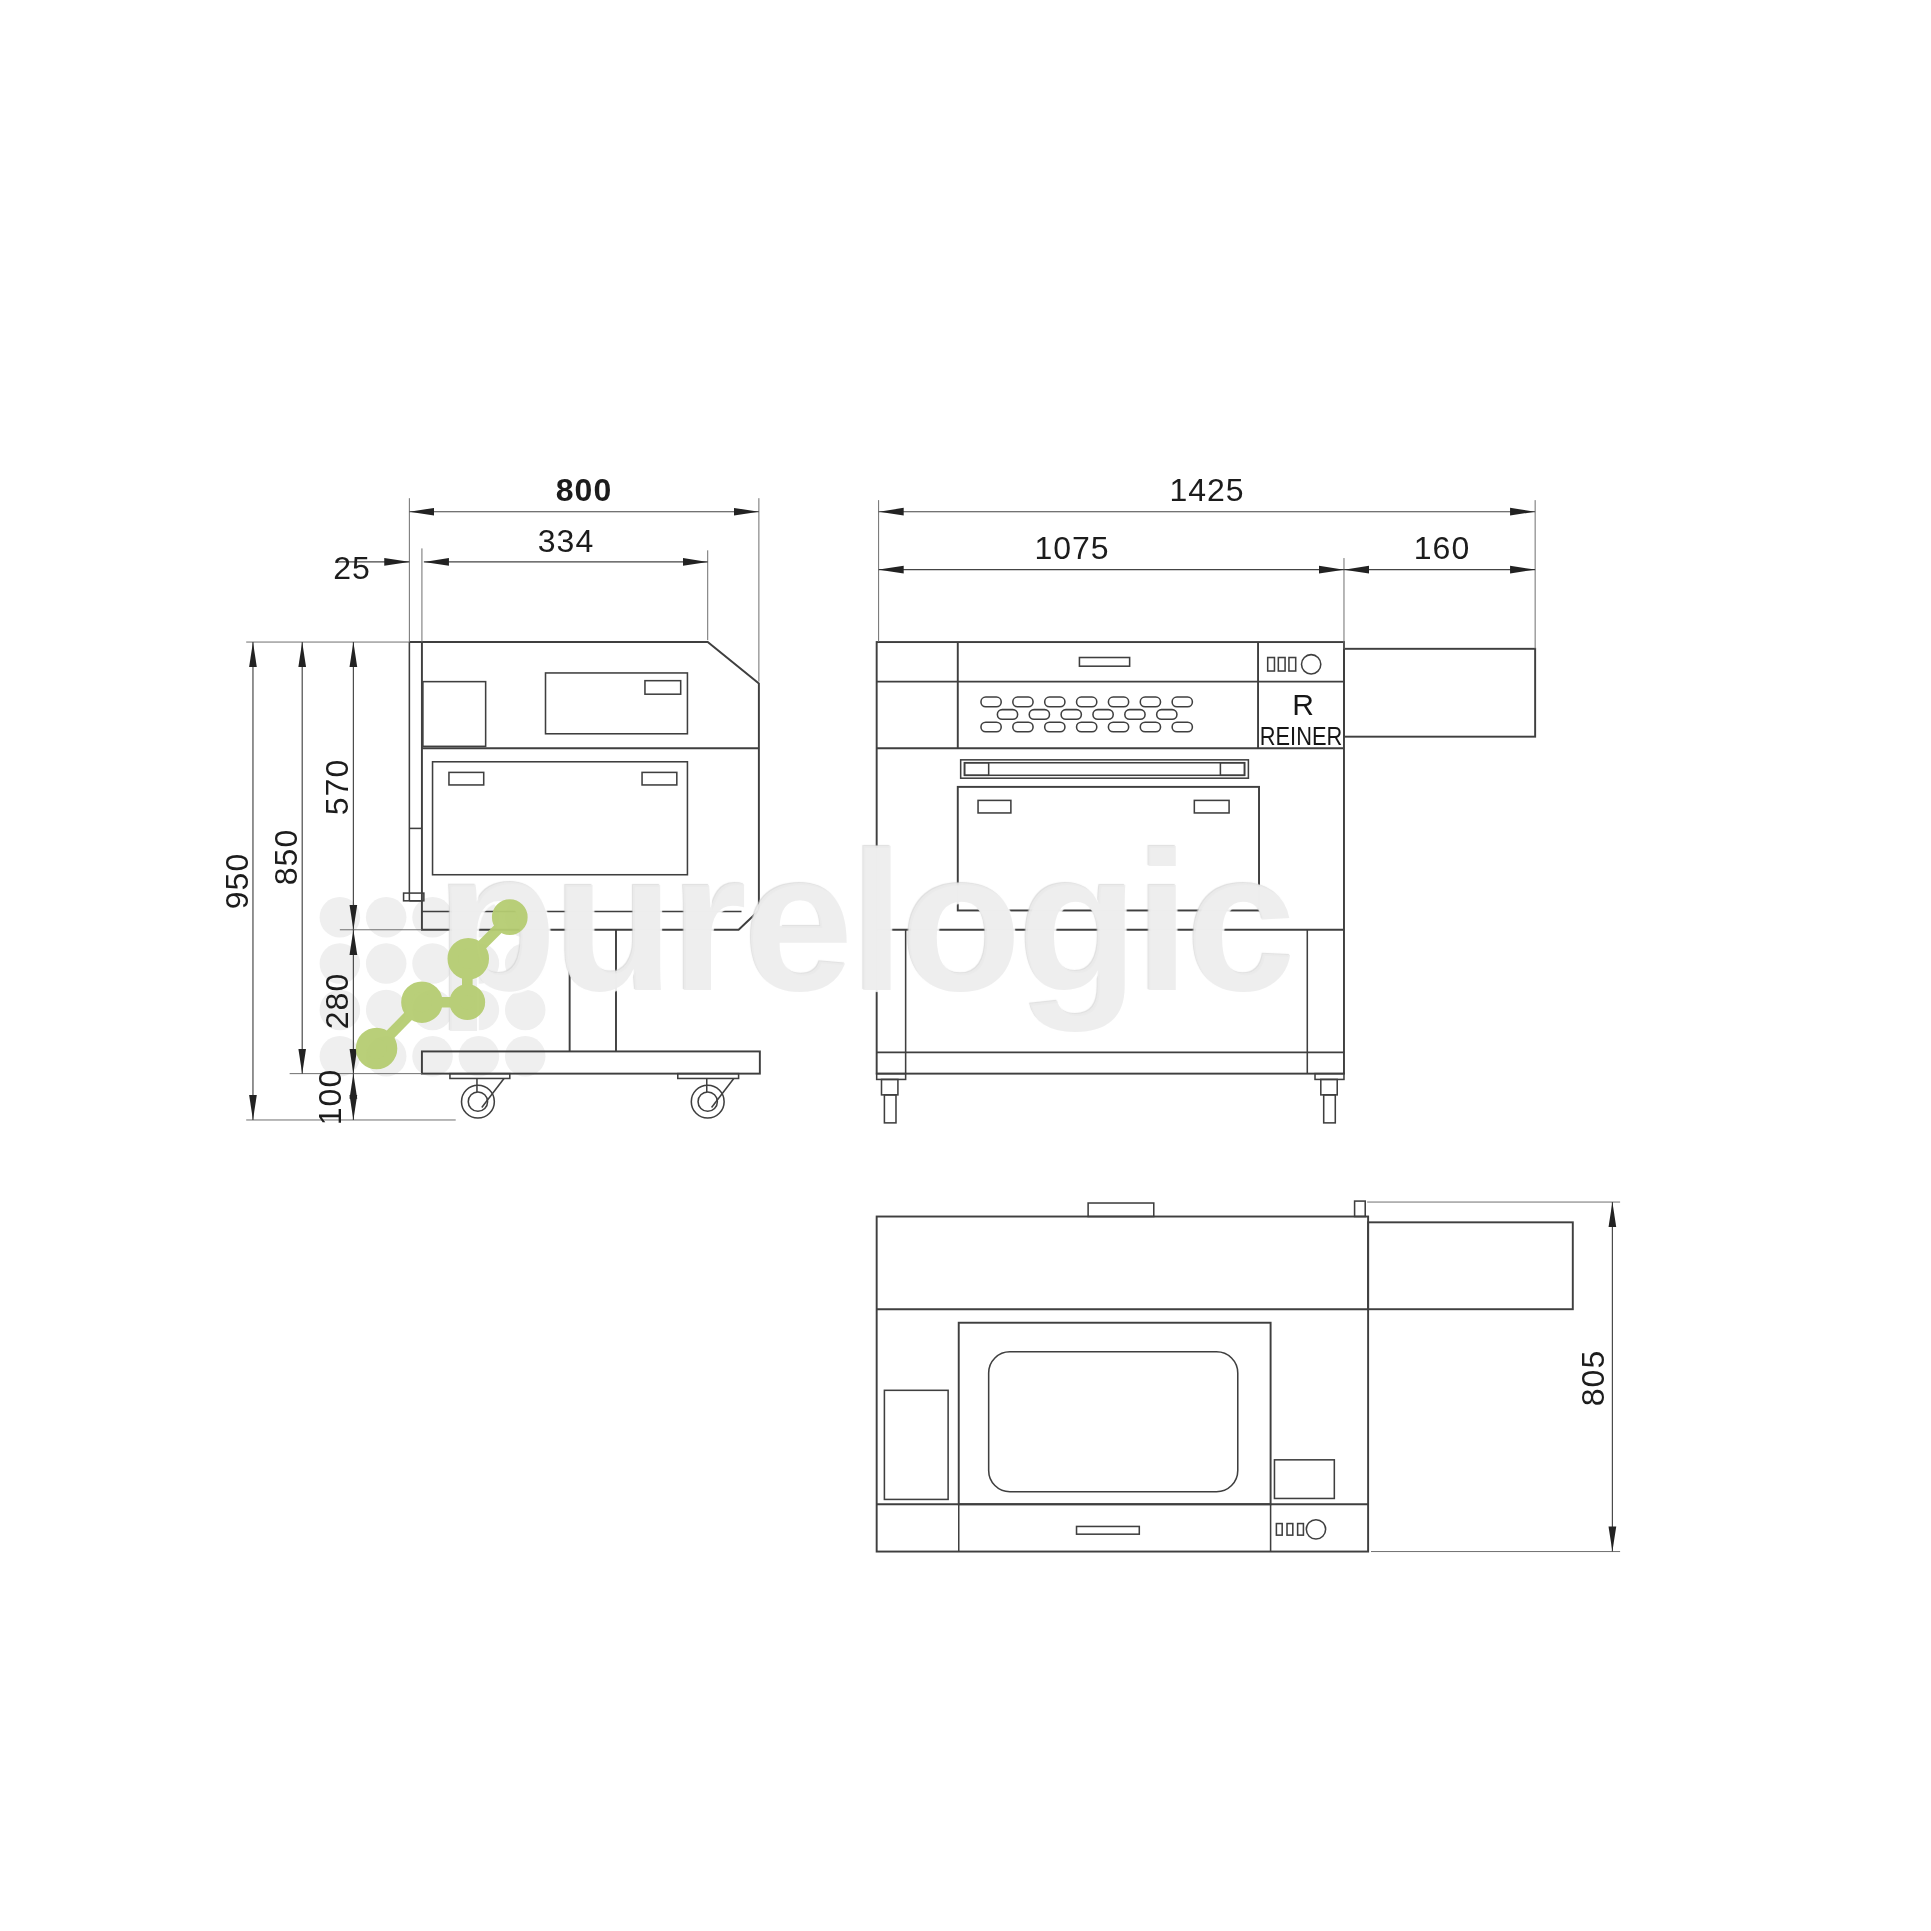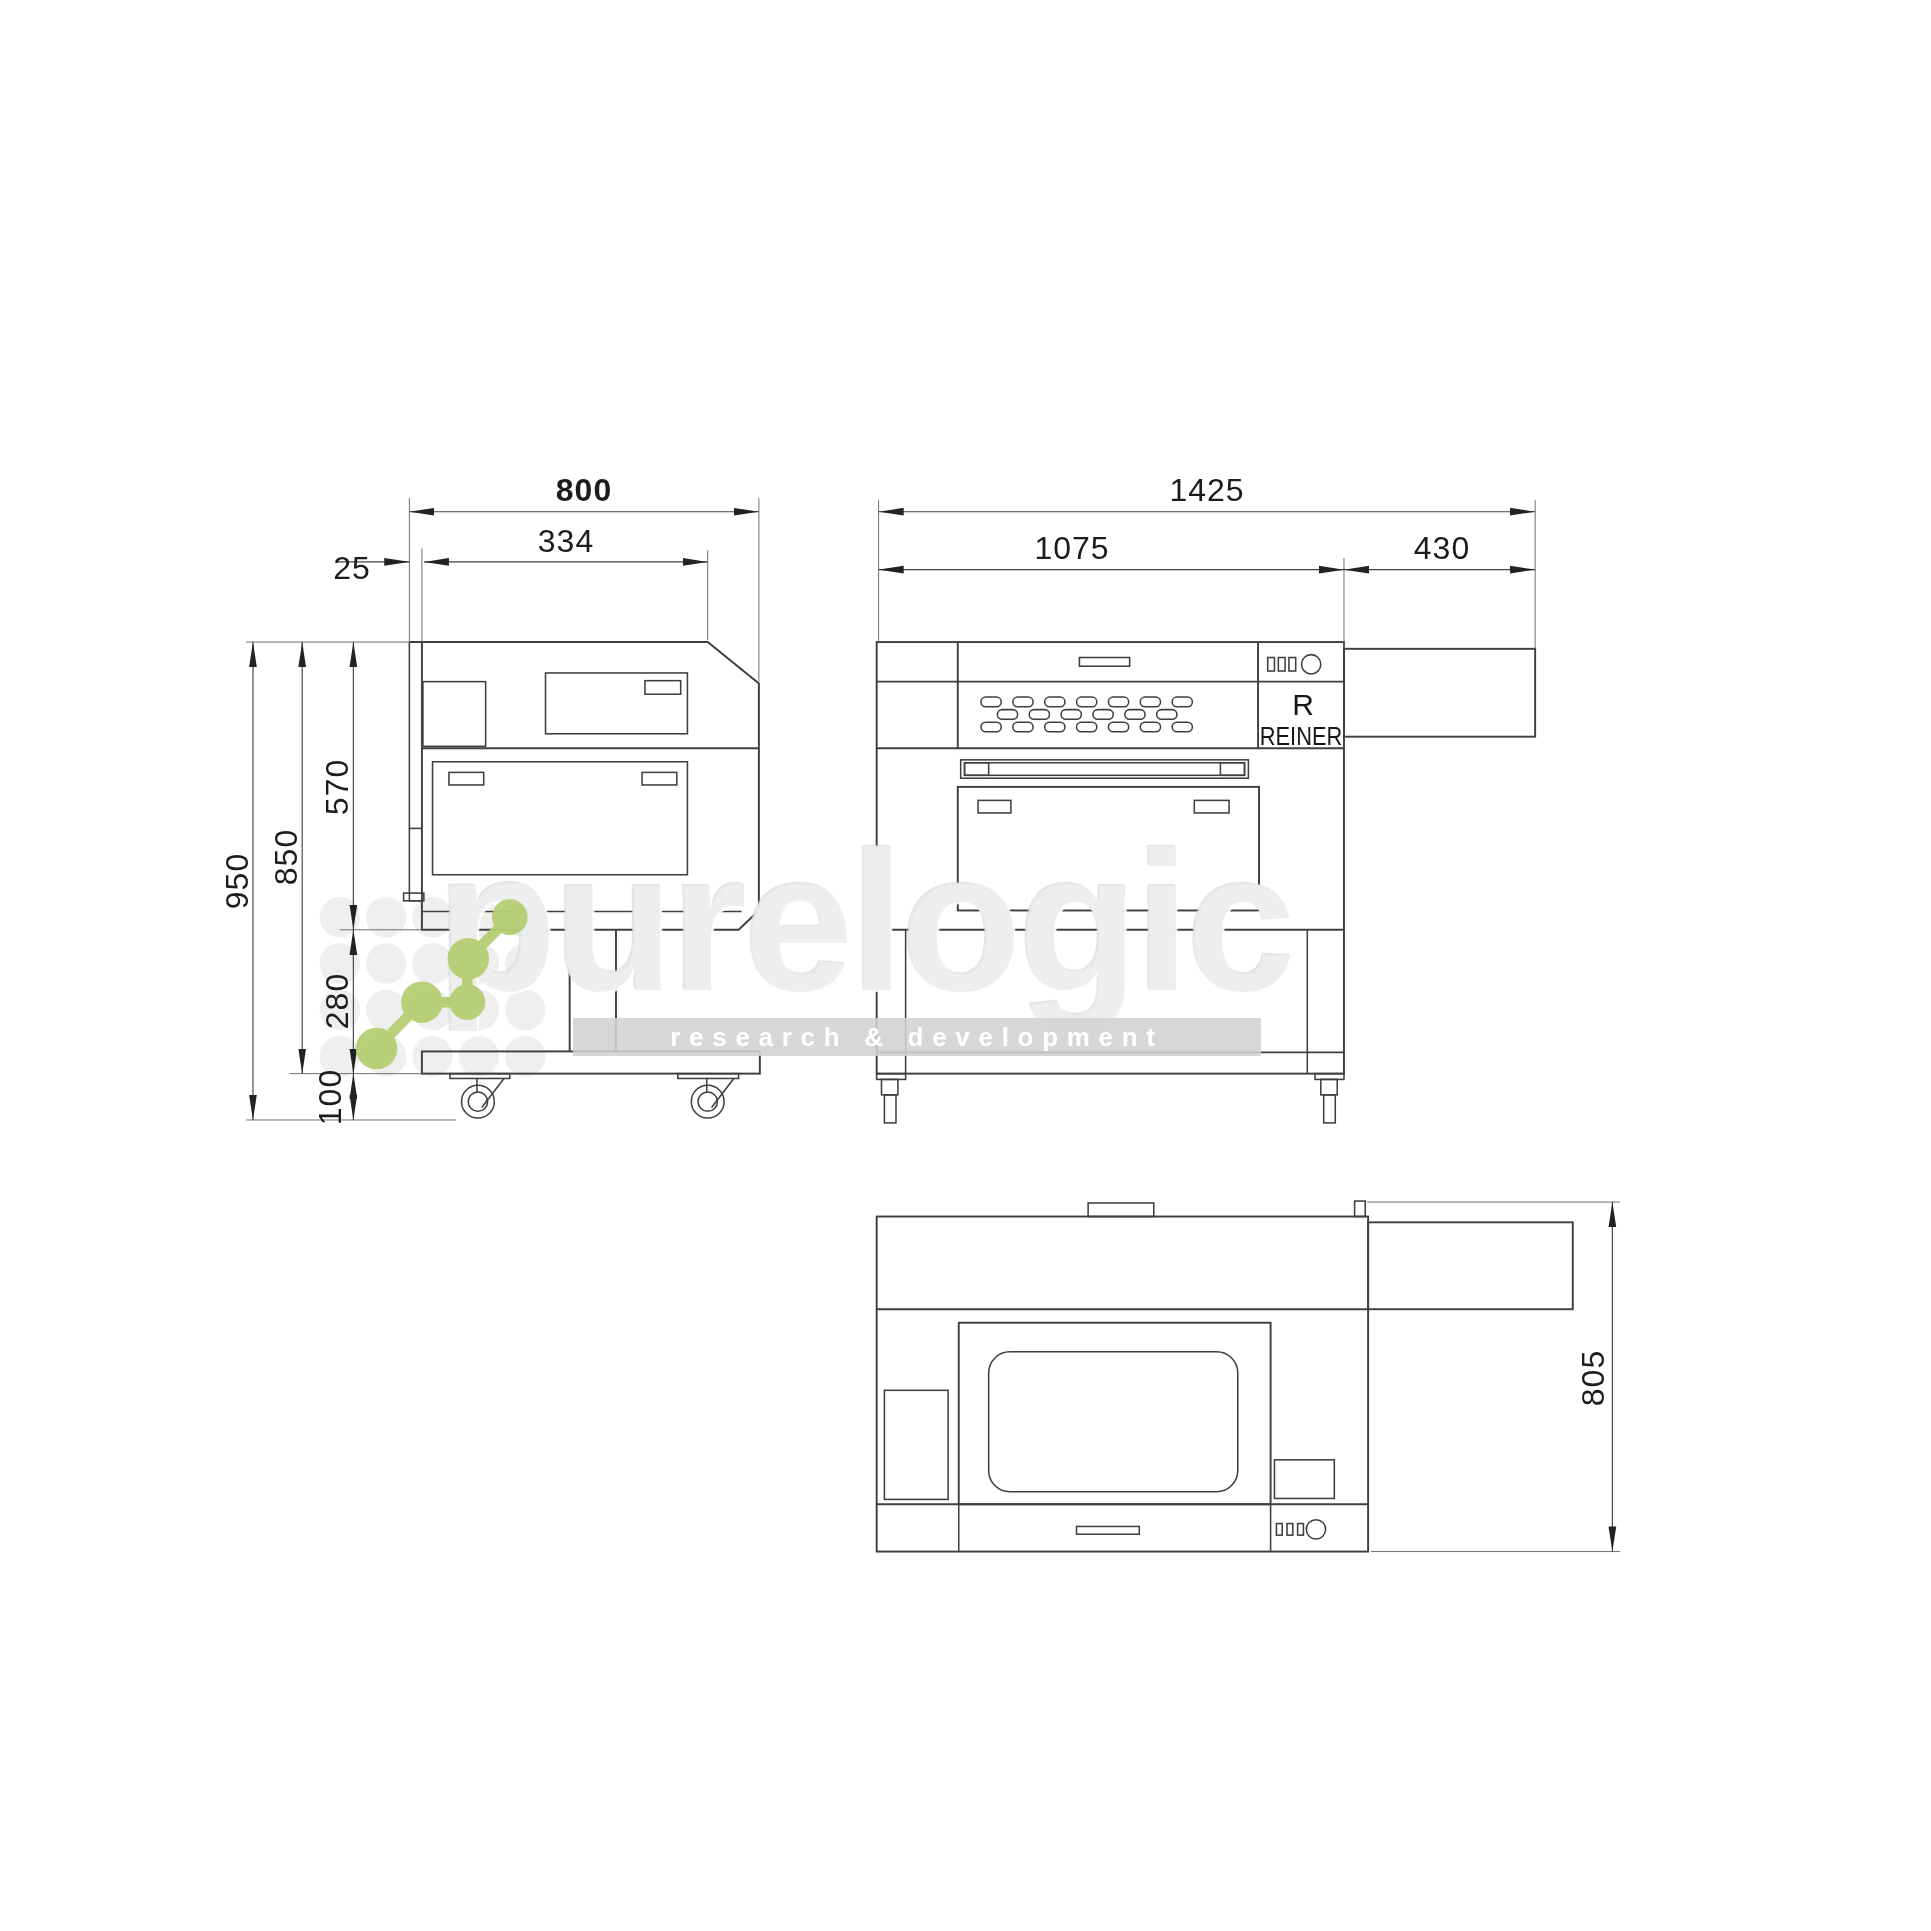--- a/index.html
+++ b/index.html
@@ -241,23 +241,20 @@
 
       <g>
         <line class="thin" x1="1416" y1="1245" x2="1678" y2="1245"></line>
         <line class="thin" x1="1420" y1="1607" x2="1678" y2="1607"></line>
       </g>
       <line class="dimln" x1="1670" y1="1245" x2="1670" y2="1607" marker-start="url(#arw)" marker-end="url(#arw)"></line>
     </g>
   </svg>
 
   <div class="wm-text">purelogic</div>
-  <div class="wm-banner">
-    <span>research &amp; development</span>
-  </div>
 
   <svg class="layer" width="1931" height="1931" viewBox="0 0 2000 2000">
     <g stroke="#b6cd72" stroke-width="11" fill="#b6cd72" opacity="0.95">
       <line x1="528" y1="950" x2="485" y2="993"></line>
       <line x1="484" y1="993" x2="484" y2="1038"></line>
       <line x1="484" y1="1038" x2="437" y2="1038"></line>
       <line x1="437" y1="1038" x2="390" y2="1086"></line>
       <circle cx="528" cy="950" r="13"></circle>
       <circle cx="485" cy="993" r="16"></circle>
       <circle cx="484" cy="1038" r="13"></circle>
@@ -269,20 +266,20 @@
   <div class="dim" style="left:584px;top:490px;font-weight:bold;">800</div>
   <div class="dim" style="left:566px;top:541px;">334</div>
   <div class="dim" style="left:352px;top:568px;">25</div>
   <div class="dim vert" style="left:237px;top:881px;">950</div>
   <div class="dim vert" style="left:286px;top:857px;">850</div>
   <div class="dim vert" style="left:337px;top:787px;">570</div>
   <div class="dim vert" style="left:337px;top:1001px;">280</div>
   <div class="dim vert" style="left:330px;top:1097px;">100</div>
   <div class="dim" style="left:1207px;top:490px;">1425</div>
   <div class="dim" style="left:1072px;top:548px;">1075</div>
-  <div class="dim" style="left:1442px;top:548px;">430</div>
+  <div class="dim" style="left:1442px;top:548px;">160</div>
   <div class="dim vert" style="left:1593px;top:1378px;">805</div>
 
   <div class="lbl" style="left:1303px;top:705px;font-size:30px;">R</div>
   <div class="lbl" style="left:1301px;top:736px;font-size:26px;transform:translate(-50%,-50%) scaleX(0.84);">REINER</div>
 
 </div>
 
 
 </body></html>

